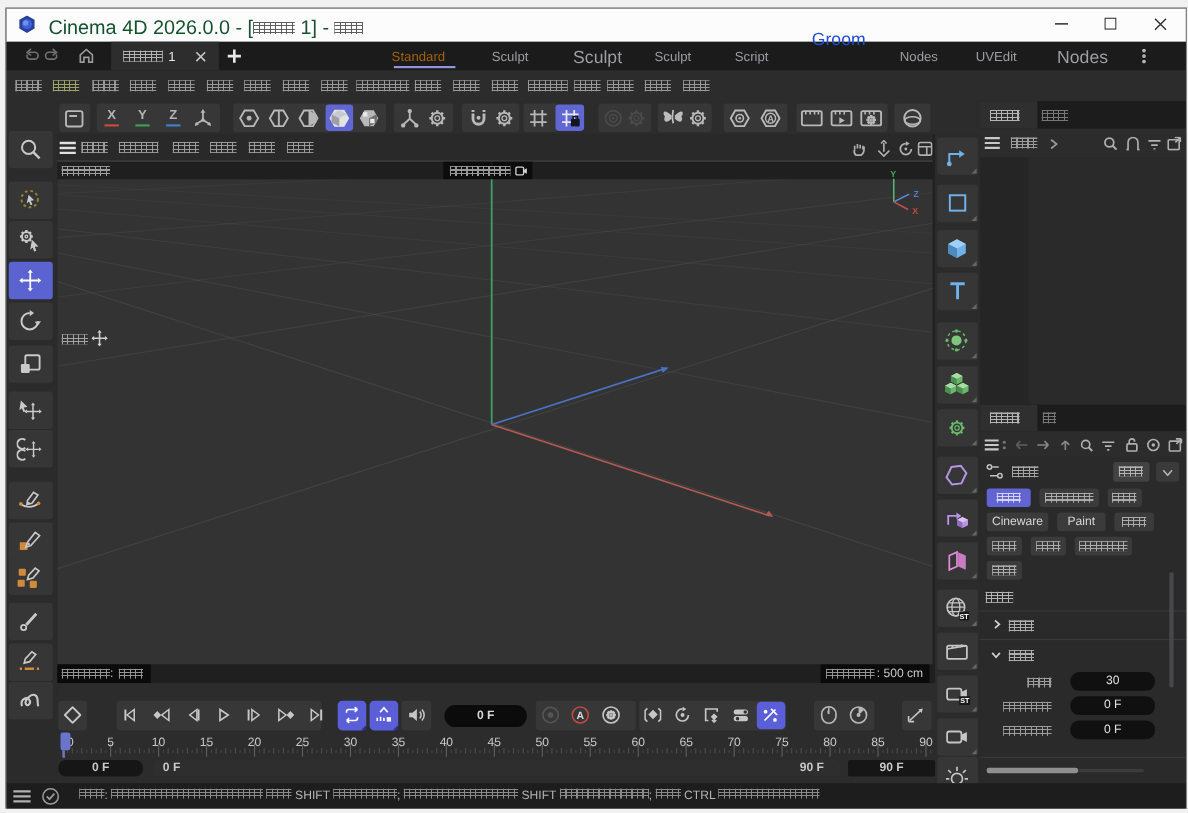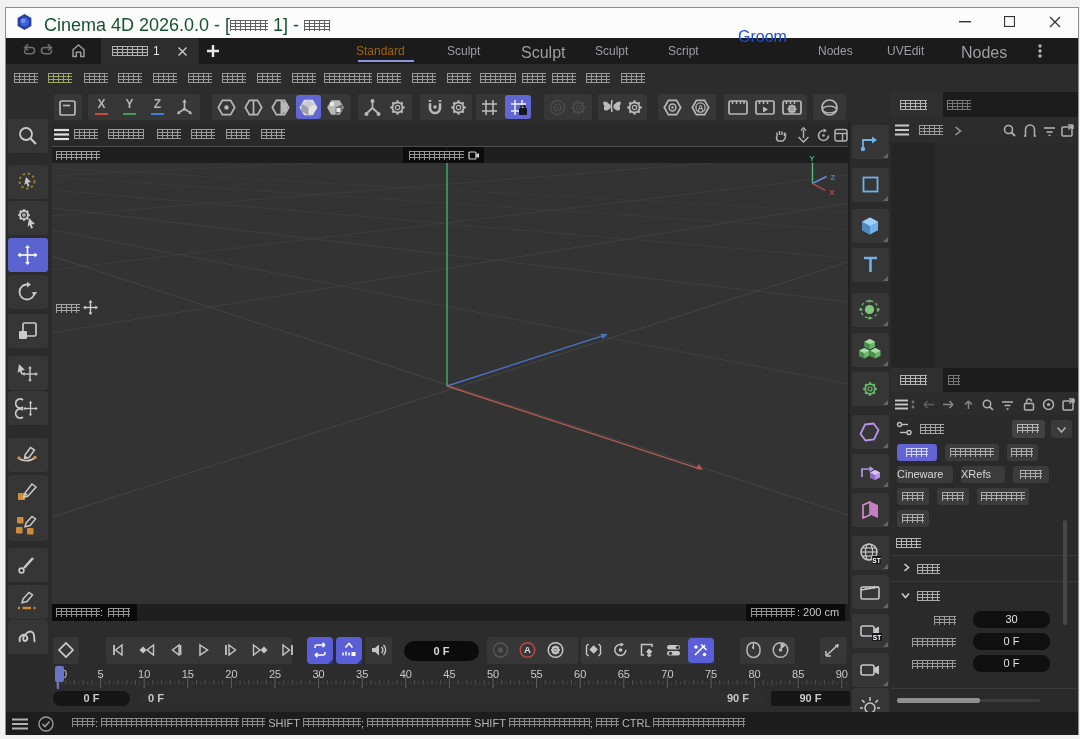--- a/index.html
+++ b/index.html
@@ -1,18 +1,18 @@
 <!DOCTYPE html>
 <html><head><meta charset="utf-8"><style>
 *{margin:0;padding:0;box-sizing:border-box}
 html,body{width:1080px;height:739px;background:#f1f1f1;font-family:"Liberation Sans",sans-serif;overflow:hidden}
 .a{position:absolute}
 .c{display:inline-block;height:10px;opacity:.72;filter:blur(0.45px);background:repeating-linear-gradient(180deg,currentColor 0 1px,rgba(0,0,0,0) 1px 3px),repeating-linear-gradient(90deg,currentColor 0 1px,rgba(0,0,0,0) 1px 5px)}.c11{height:9px}.c13{height:11px}
 .tile{position:absolute;background:#373737;border-radius:3px}
-.chip{position:absolute;background:#3b3b3b;border-radius:3px;color:#d6d6d6;font-size:11px;line-height:17px;height:17px;text-align:left}
+.chip{position:absolute;background:#3b3b3b;border-radius:3px;color:#d6d6d6;font-size:11px;line-height:17px;height:17px;text-align:center}
 svg{display:block}
 </style></head>
 <body>
 
 <div class="a" style="left:5px;top:7px;width:1074px;height:728px;background:#2a2a2b;border:1px solid #8e8e8e"></div>
 <div class="a" style="left:6px;top:8px;width:1072px;height:30px;background:#fcfcfc"></div>
 <svg class="a" style="left:17px;top:14px" width="15" height="16" viewBox="0 0 15 16">
     <polygon points="7.5,0 14.4,4 14.4,12 7.5,16 0.6,12 0.6,4" fill="#2b3f9e"></polygon>
     <circle cx="7.5" cy="8" r="4.6" fill="#3d62d8"></circle>
     <circle cx="6.3" cy="6.8" r="2.4" fill="#7292ea"></circle>
@@ -358,21 +358,21 @@
 <line x1="11.5" y1="34.5" x2="24.5" y2="41.5" stroke="#c05048" stroke-width="1.4"></line>
 <text x="31" y="45.5" font-size="8" font-weight="bold" fill="#c04840" text-anchor="middle" font-family="Liberation Sans">X</text>
   </svg>
 <div class="a" style="left:52px;top:604px;width:796px;height:17px;background:#1f1f20"></div>
 <div class="a" style="left:52px;top:604px;width:85px;height:17px;background:#0b0b0b"></div>
 <span class="c c11 a" style="left:56px;top:608px;width:44px;color:#c8c8c8"></span>
 <div class="a" style="left:100px;top:606px;font-size:11px;color:#c8c8c8">:</div>
 <span class="c c11 a" style="left:108px;top:608px;width:22px;color:#c8c8c8"></span>
 <div class="a" style="left:746px;top:604px;width:99px;height:17px;background:#0b0b0b"></div>
 <span class="c c11 a" style="left:751px;top:608px;width:44px;color:#c8c8c8"></span>
-<div class="a" style="left:797px;top:606px;font-size:11px;color:#c8c8c8">: 200 cm</div>
+<div class="a" style="left:797px;top:606px;font-size:11px;color:#c8c8c8">: 500 cm</div>
 <div class="a" style="left:6px;top:122px;width:46px;height:590px;background:#2b2b2c"></div>
 <div class="tile" style="left:8px;top:119px;width:40px;height:34px;background:#363637;border-radius:3px"></div>
 <div class="tile" style="left:8px;top:165px;width:40px;height:34px;background:#363637;border-radius:3px"></div>
 <div class="tile" style="left:8px;top:201px;width:40px;height:34px;background:#363637;border-radius:3px"></div>
 <div class="tile" style="left:8px;top:238px;width:40px;height:34px;background:#5a63cf;border-radius:3px"></div>
 <div class="tile" style="left:8px;top:275px;width:40px;height:34px;background:#363637;border-radius:3px"></div>
 <div class="tile" style="left:8px;top:314px;width:40px;height:34px;background:#363637;border-radius:3px"></div>
 <div class="tile" style="left:8px;top:356px;width:40px;height:34px;background:#363637;border-radius:3px"></div>
 <div class="tile" style="left:8px;top:391px;width:40px;height:34px;background:#363637;border-radius:3px"></div>
 <div class="tile" style="left:8px;top:438px;width:40px;height:34px;background:#363637;border-radius:3px"></div>
@@ -748,21 +748,21 @@
 <svg class="a" style="left:1057px;top:427px" width="9" height="6" viewBox="0 0 9 6">
     <path d="M0.5 0.5 L4.5 5 L8.5 0.5" fill="none" stroke="#b5b5b5" stroke-width="1.5"></path>
   </svg>
 <div class="chip" style="left:897px;top:444px;width:40px;background:#6164d2"></div>
 <span class="c c11 a" style="left:906px;top:448px;width:22px;color:#fff"></span>
 <div class="chip" style="left:945px;top:444px;width:54px;background:#3b3b3b"></div>
 <span class="c c11 a" style="left:950px;top:448px;width:44px;color:#d6d6d6"></span>
 <div class="chip" style="left:1007px;top:444px;width:31px;background:#3b3b3b"></div>
 <span class="c c11 a" style="left:1011px;top:448px;width:22px;color:#d6d6d6"></span>
 <div class="chip" style="left:897px;top:466px;width:56px;background:#3b3b3b">Cineware</div>
-<div class="chip" style="left:961px;top:466px;width:44px;background:#3b3b3b">XRefs</div>
+<div class="chip" style="left:961px;top:466px;width:44px;background:#3b3b3b">Paint</div>
 <div class="chip" style="left:1013px;top:466px;width:36px;background:#3b3b3b"></div>
 <span class="c c11 a" style="left:1020px;top:470px;width:22px;color:#d6d6d6"></span>
 <div class="chip" style="left:897px;top:488px;width:32px;background:#3b3b3b"></div>
 <span class="c c11 a" style="left:902px;top:492px;width:22px;color:#d6d6d6"></span>
 <div class="chip" style="left:937px;top:488px;width:32px;background:#3b3b3b"></div>
 <span class="c c11 a" style="left:942px;top:492px;width:22px;color:#d6d6d6"></span>
 <div class="chip" style="left:977px;top:488px;width:52px;background:#3b3b3b"></div>
 <span class="c c11 a" style="left:981px;top:492px;width:44px;color:#d6d6d6"></span>
 <div class="chip" style="left:897px;top:510px;width:32px;background:#3b3b3b"></div>
 <span class="c c11 a" style="left:902px;top:514px;width:22px;color:#d6d6d6"></span>

